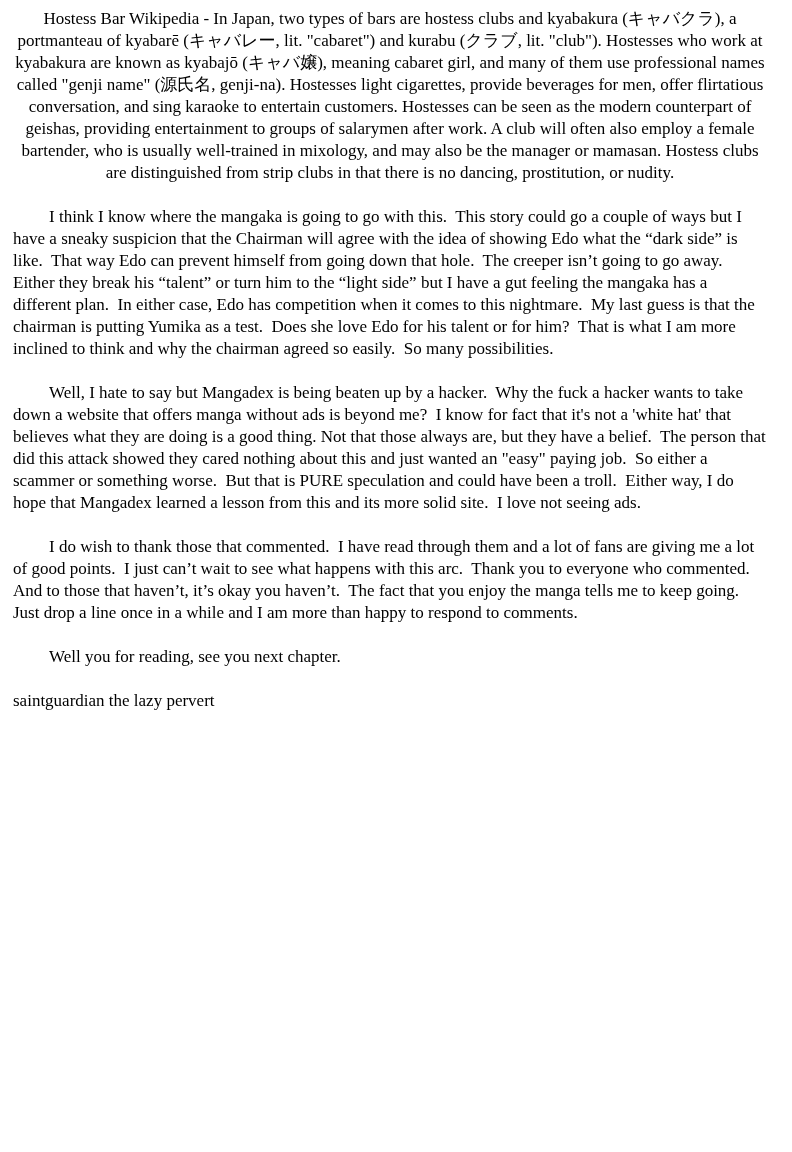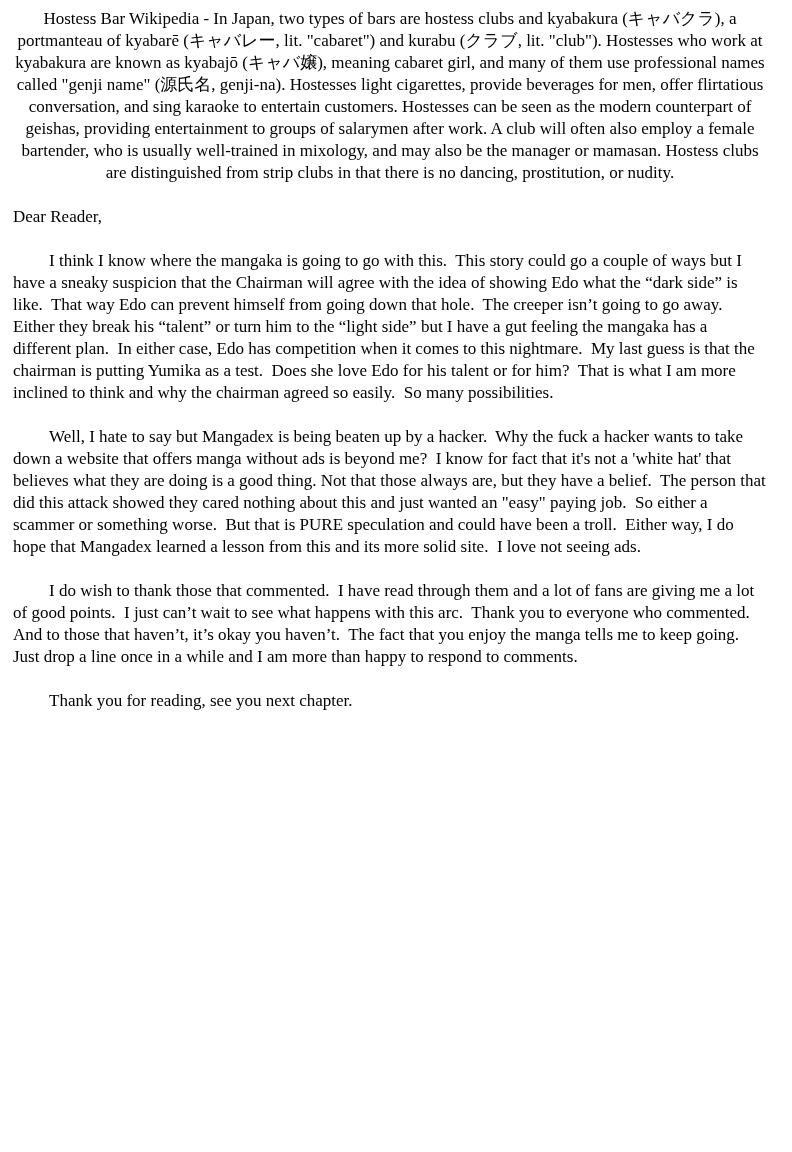--- a/index.html
+++ b/index.html
@@ -33,25 +33,25 @@
     margin-top: 40px;
   }
 </style>
 </head>
 <body>
 
 <div class="page">
 
   <p class="header-para">Hostess Bar Wikipedia - In Japan, two types of bars are hostess clubs and kyabakura (キャバクラ), a portmanteau of kyabarē (キャバレー, lit. "cabaret") and kurabu (クラブ, lit. "club"). Hostesses who work at kyabakura are known as kyabajō (キャバ嬢), meaning cabaret girl, and many of them use professional names called "genji name" (源氏名, genji-na). Hostesses light cigarettes, provide beverages for men, offer flirtatious conversation, and sing karaoke to entertain customers. Hostesses can be seen as the modern counterpart of geishas, providing entertainment to groups of salarymen after work. A club will often also employ a female bartender, who is usually well-trained in mixology, and may also be the manager or mamasan. Hostess clubs are distinguished from strip clubs in that there is no dancing, prostitution, or nudity.</p>
 
-  <p>Dear Reader,</p>
 
   <p class="indent">I think I know where the mangaka is going to go with this.  This story could go a couple of ways but I have a sneaky suspicion that the Chairman will agree with the idea of showing Edo what the “dark side” is like.  That way Edo can prevent himself from going down that hole.  The creeper isn’t going to go away.  Either they break his “talent” or turn him to the “light side” but I have a gut feeling the mangaka has a different plan.  In either case, Edo has competition when it comes to this nightmare.  My last guess is that the chairman is putting Yumika as a test.  Does she love Edo for his talent or for him?  That is what I am more inclined to think and why the chairman agreed so easily.  So many possibilities.</p>
 
   <p class="indent">Well, I hate to say but Mangadex is being beaten up by a hacker.  Why the fuck a hacker wants to take down a website that offers manga without ads is beyond me?  I know for fact that it's not a 'white hat' that believes what they are doing is a good thing. Not that those always are, but they have a belief.  The person that did this attack showed they cared nothing about this and just wanted an "easy" paying job.  So either a scammer or something worse.  But that is PURE speculation and could have been a troll.  Either way, I do hope that Mangadex learned a lesson from this and its more solid site.  I love not seeing ads.</p>
 
   <p class="indent">I do wish to thank those that commented.  I have read through them and a lot of fans are giving me a lot of good points.  I just can’t wait to see what happens with this arc.  Thank you to everyone who commented.  And to those that haven’t, it’s okay you haven’t.  The fact that you enjoy the manga tells me to keep going.  Just drop a line once in a while and I am more than happy to respond to comments.</p>
 
-  <p class="indent">Thank you for reading, see you next chapter.</p>
+  <p class="indent">Well you for reading, see you next chapter.</p>
 
 
+  <p>saintguardian the lazy pervert</p>
 
 </div>
 
 </body></html>

